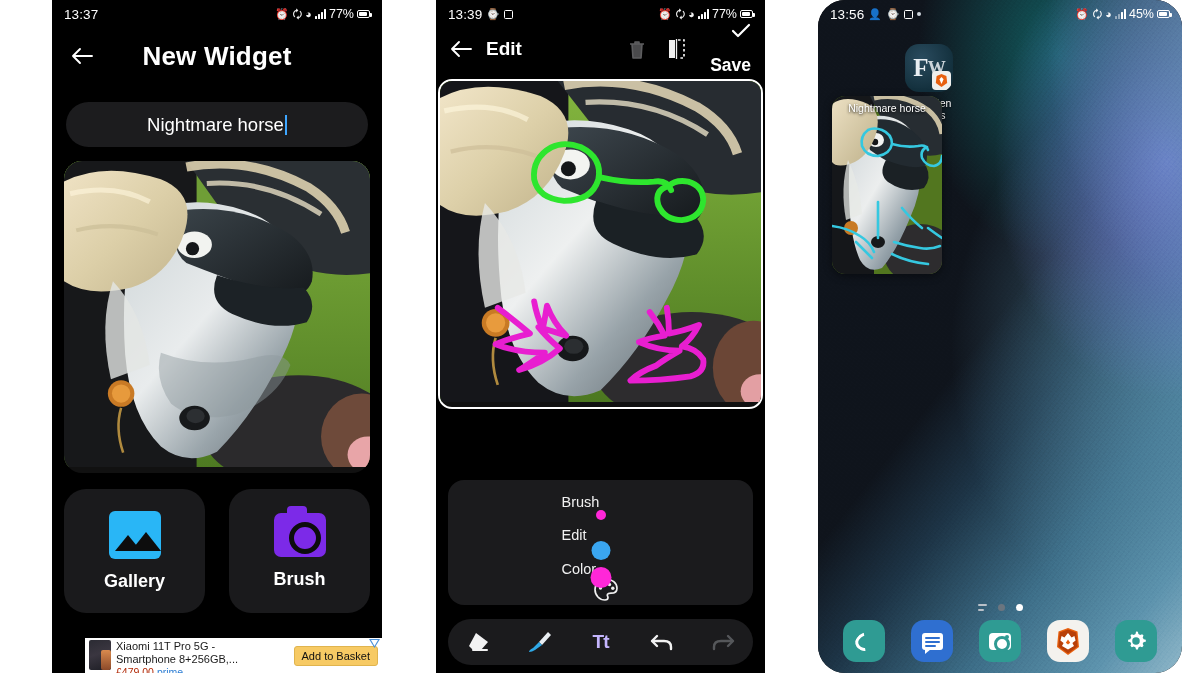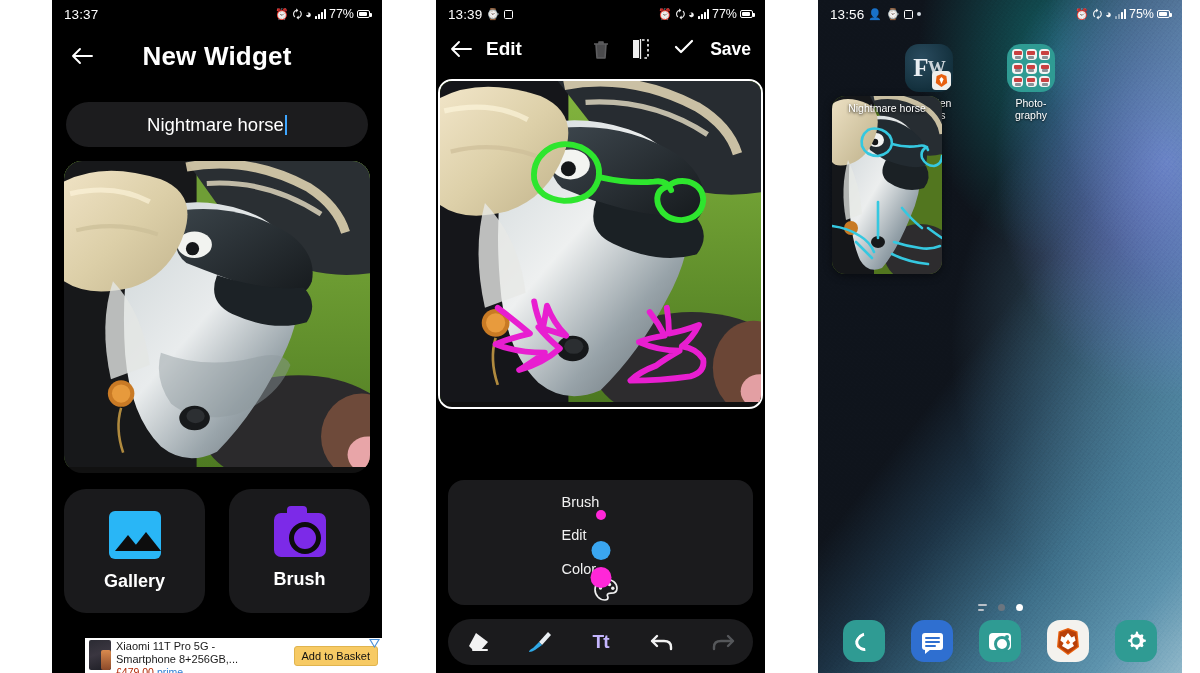--- a/index.html
+++ b/index.html
@@ -8,21 +8,21 @@
     background: #ffffff;
     font-family: "Liberation Sans", sans-serif;
     overflow: hidden;
   }
   .stage { position: relative; width: 1200px; height: 673px; background:#fff; }
 
   
   .phone { position: absolute; top: 0; height: 673px; overflow: hidden; background: #000; }
   #panel1 { left: 52px;  width: 330px; }
   #panel2 { left: 436px; width: 329px; }
-  #panel3 { left: 818px; width: 364px; }
+  #panel3 { left: 818px; width: 364px; border-radius: 27px; }
 
   
   .statusbar {
     position: relative; height: 28px; display: flex; align-items: center;
     padding: 0 12px; color: #fff; font-size: 13px; z-index: 40;
   }
   .sb-left { display:flex; align-items:center; gap:4px; }
   .sb-time { font-size: 13.5px; letter-spacing:.1px; }
   .sb-right { margin-left:auto; display:flex; align-items:center; gap:3px; font-size:12.5px; }
   .sb-ico { font-size: 11px; opacity: .95; line-height:1; }
@@ -91,21 +91,21 @@
   .ad-l3 em { color:#2f7fd4; font-style:normal; }
   .ad-btn { flex:none; align-self:flex-start; margin-top:6px; background:#f7ca64; border:1px solid #e0b44e;
     border-radius:3px; padding:3px 7px; font-size:11px; color:#111; white-space:nowrap; cursor:pointer; }
   .ad-choices { position:absolute; right:2px; top:1px; width:11px;height:9px; }
 
   
   .p2-appbar { height:42px; display:flex; align-items:center; padding:0 14px; gap:0; }
   .p2-back { width:26px; display:flex; align-items:center; cursor:pointer; }
   .p2-title { color:#fff; font-size:19px; font-weight:700; margin-left:10px; }
   .p2-actions { margin-left:auto; display:flex; align-items:center; gap:22px; }
-  .p2-act { cursor:pointer; display:flex; align-items:flex-start; gap:16px; }
+  .p2-act { cursor:pointer; display:flex; align-items:flex-end; gap:16px;flex-direction:column; }
   .p2-save { color:#fff; font-size:17.5px; font-weight:700; }
 
   .p2-photo {
     margin: 9px 2px 0 2px; height:330px; border-radius:14px; overflow:hidden; position:relative;
     border:2px solid #ffffff; background:#111;
   }
 
   .p2-controls {
     position:absolute; left:12px; right:12px; top:480px; height:125px;
     background:#1b1b1d; border-radius:16px; padding:12px 14px;
@@ -520,21 +520,21 @@
         <div class="sb-right">
           <span class="sb-ico">⏰</span>
           <span class="sb-ico">🗘</span>
           <span class="sb-ico">◕</span>
           <span class="bars dim">
               <i></i>
               <i></i>
               <i></i>
               <i></i>
             </span>
-          <span class="sb-batt">75%</span>
+          <span class="sb-batt">45%</span>
           <span class="batt">
               <i></i>
             </span>
         </div>
       </div>
 
       <div class="folders">
         <div class="folder">
           <span class="fold-ico fw">
             <span class="fw-t">F<span style="font-size:18px;opacity:.85">W</span></span>
@@ -543,38 +543,20 @@
                 <path d="M7.5 1 L12.4 3 L13.2 10 L7.5 14 L1.8 10 L2.6 3 Z" fill="#e8600f"></path>
                 <path d="M7.5 4 L9.6 6.2 L7.5 11 L5.4 6.2 Z" fill="#fff"></path>
               </svg>
             </span>
           </span>
           <span class="fold-lbl">
             <span>Forgotten</span><br><span>Waters</span>
           </span>
         </div>
 
-        <div class="folder">
-          <span class="fold-ico photog">
-            <span class="pg-grid">
-              <i class="pg-cell"></i>
-                <i class="pg-cell"></i>
-                <i class="pg-cell"></i>
-              <i class="pg-cell"></i>
-                <i class="pg-cell"></i>
-                <i class="pg-cell"></i>
-              <i class="pg-cell"></i>
-                <i class="pg-cell"></i>
-                <i class="pg-cell"></i>
-            </span>
-          </span>
-          <span class="fold-lbl">
-            <span>Photo-</span><br><span>graphy</span>
-          </span>
-        </div>
       </div>
 
       <div class="p3-widget">
         <span class="wlabel">Nightmare horse</span>
         <svg class="scene" viewBox="0 0 110 178" preserveAspectRatio="xMidYMid slice">
           <defs>
             <linearGradient id="g3head" x1="0.1" y1="0" x2="0.9" y2="1">
               <stop offset="0" stop-color="#cfd6d9"></stop>
                 <stop offset="0.42" stop-color="#eceeee"></stop>
               <stop offset="0.75" stop-color="#93a0a8"></stop>

